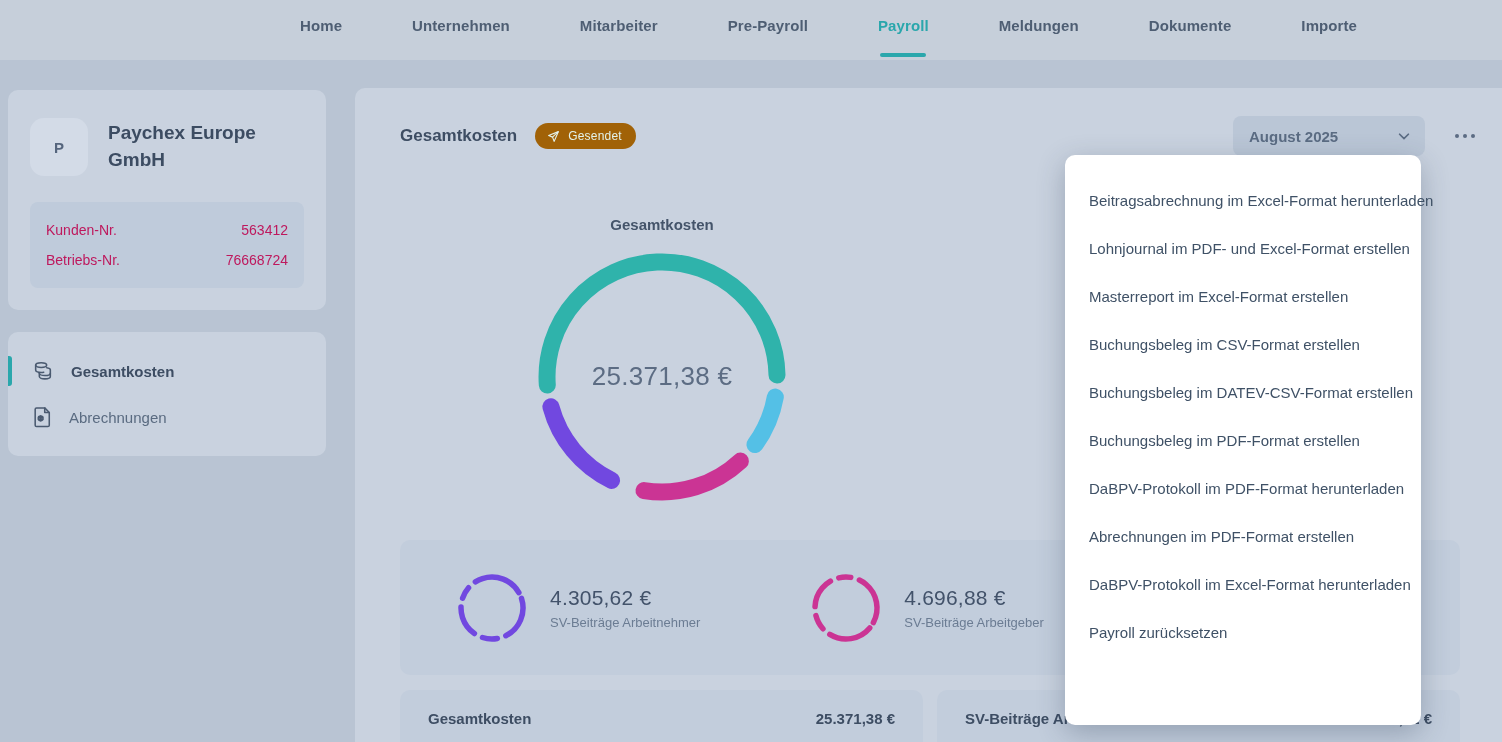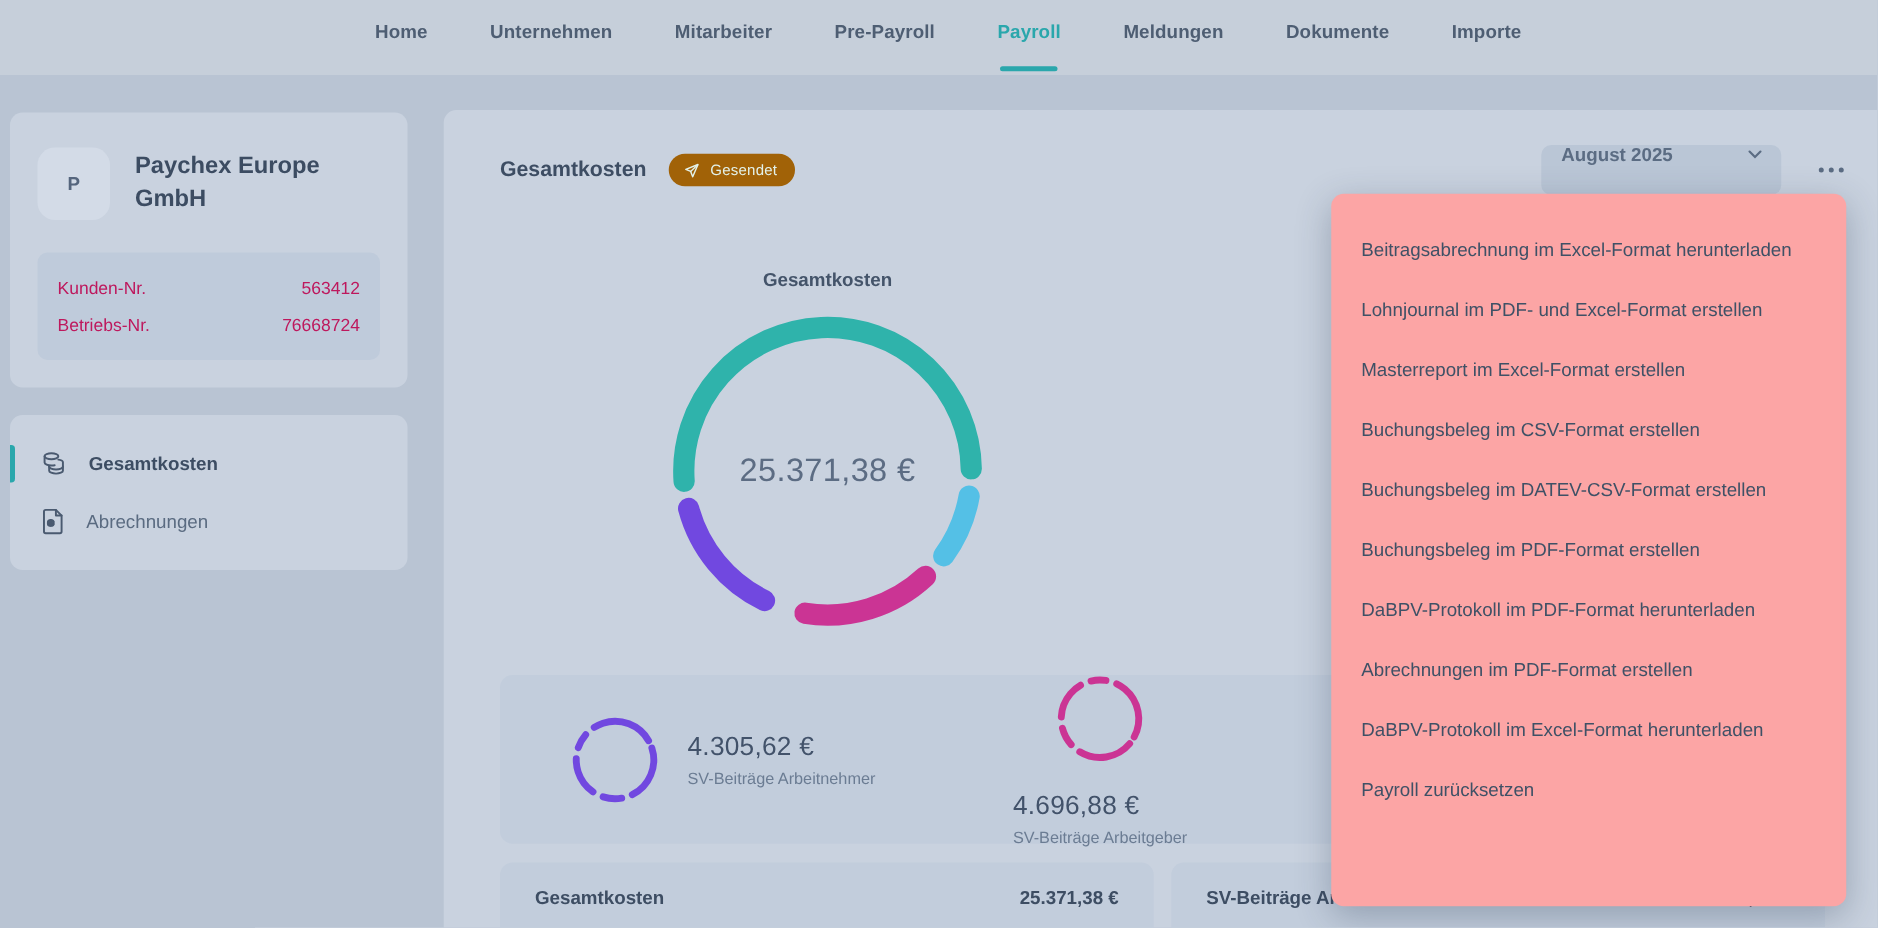--- a/index.html
+++ b/index.html
@@ -8,21 +8,21 @@
     position:relative; overflow:hidden;
     background:#b9c4d3;
     font-family:"Liberation Sans", sans-serif;
     -webkit-font-smoothing:antialiased;
   }
 
   
   .topnav {
     position:absolute; top:0; left:0; right:0; height:60px;
     background:#c6cfda;
-    display:flex; align-items:flex-start; gap:50px;
+    display:flex; align-items:flex-start; gap:70px;
     padding:17px 0 0 300px;
   }
   .nav-item {
     position:relative; height:43px;
     font-size:15px; font-weight:700; color:#4e5e73;
     letter-spacing:.1px; cursor:pointer; white-space:nowrap;
   }
   .nav-item.active { color:#2aa7ac; }
   .nav-underline {
     position:absolute; left:50%; transform:translateX(-50%);
@@ -68,21 +68,21 @@
   }
   .main-header { display:flex; align-items:center; padding:28px 25px 0 45px; }
   .main-title { font-size:17px; font-weight:700; color:#3d4d63; }
   .status-badge {
     margin-left:18px; display:flex; align-items:center; gap:8px;
     background:#a16207; color:#e3f2ea;
     font-size:12px; font-weight:400; letter-spacing:.2px;
     padding:6px 14px 6px 12px; border-radius:14px; cursor:default;
   }
   .period-select {
-    margin-left:auto; display:flex; align-items:flex-start;
+    margin-left:auto; display:flex; align-items:center;
     width:192px; height:40px; padding:0 14px 0 16px;
     background:#bac6d6; border-radius:8px;
     font-size:15px; font-weight:700; color:#5b6c83; cursor:pointer;gap:16px;
   }
   .period-select .chev { margin-left:auto; display:flex; }
   .more-btn { margin-left:28px; display:flex; gap:4px; padding:8px 2px; cursor:pointer; }
   .more-btn i { width:4px; height:4px; border-radius:50%; background:#5b6c83; }
 
   
   .chart-area { position:absolute; left:177px; top:128px; width:260px; text-align:center; }
@@ -93,37 +93,37 @@
     font-size:26px; color:#5c6c83; letter-spacing:.3px;
   }
 
   
   .stats-strip {
     position:absolute; left:45px; right:42px; top:452px; height:135px;
     background:#c2cddc; border-radius:10px;
     display:flex; align-items:center; padding-left:56px;
   }
   .stat-group { display:flex; align-items:center; gap:22px; }
-  .stat-group + .stat-group { margin-left:110px;flex-direction:column; }
+  .stat-group + .stat-group { margin-left:110px; }
   .stat-value { font-size:21px; font-weight:500; color:#42526a; letter-spacing:.2px; }
   .stat-label { font-size:13px; color:#6b7c93; margin-top:5px; }
 
   
   .summary-row { position:absolute; left:45px; right:42px; top:602px; display:flex; gap:14px; }
   .summary-card {
     flex:1; height:86px; background:#c2cddc; border-radius:10px;
     display:flex; justify-content:space-between; align-items:flex-start;
     padding:20px 28px 0 28px;
   }
   .summary-label, .summary-value { font-size:15px; font-weight:700; color:#3d4d63; }
 
   
   .popup-menu {
-    position:absolute; left:1065px; top:155px; width:412px; height:570px;
-    background:#fca5a5; border-radius:10px;
+    position:absolute; left:1065px; top:155px; width:356px; height:570px;
+    background:#ffffff; border-radius:10px;
     box-shadow:0 8px 28px rgba(40,55,80,.30);
     padding:21px 0; z-index:10;
   }
   .popup-item {
     height:48px; display:flex; align-items:center; padding:0 24px;
     font-size:15px; color:#3f5166; cursor:pointer; white-space:nowrap;
   }
 </style>
 </head>
 <body>

